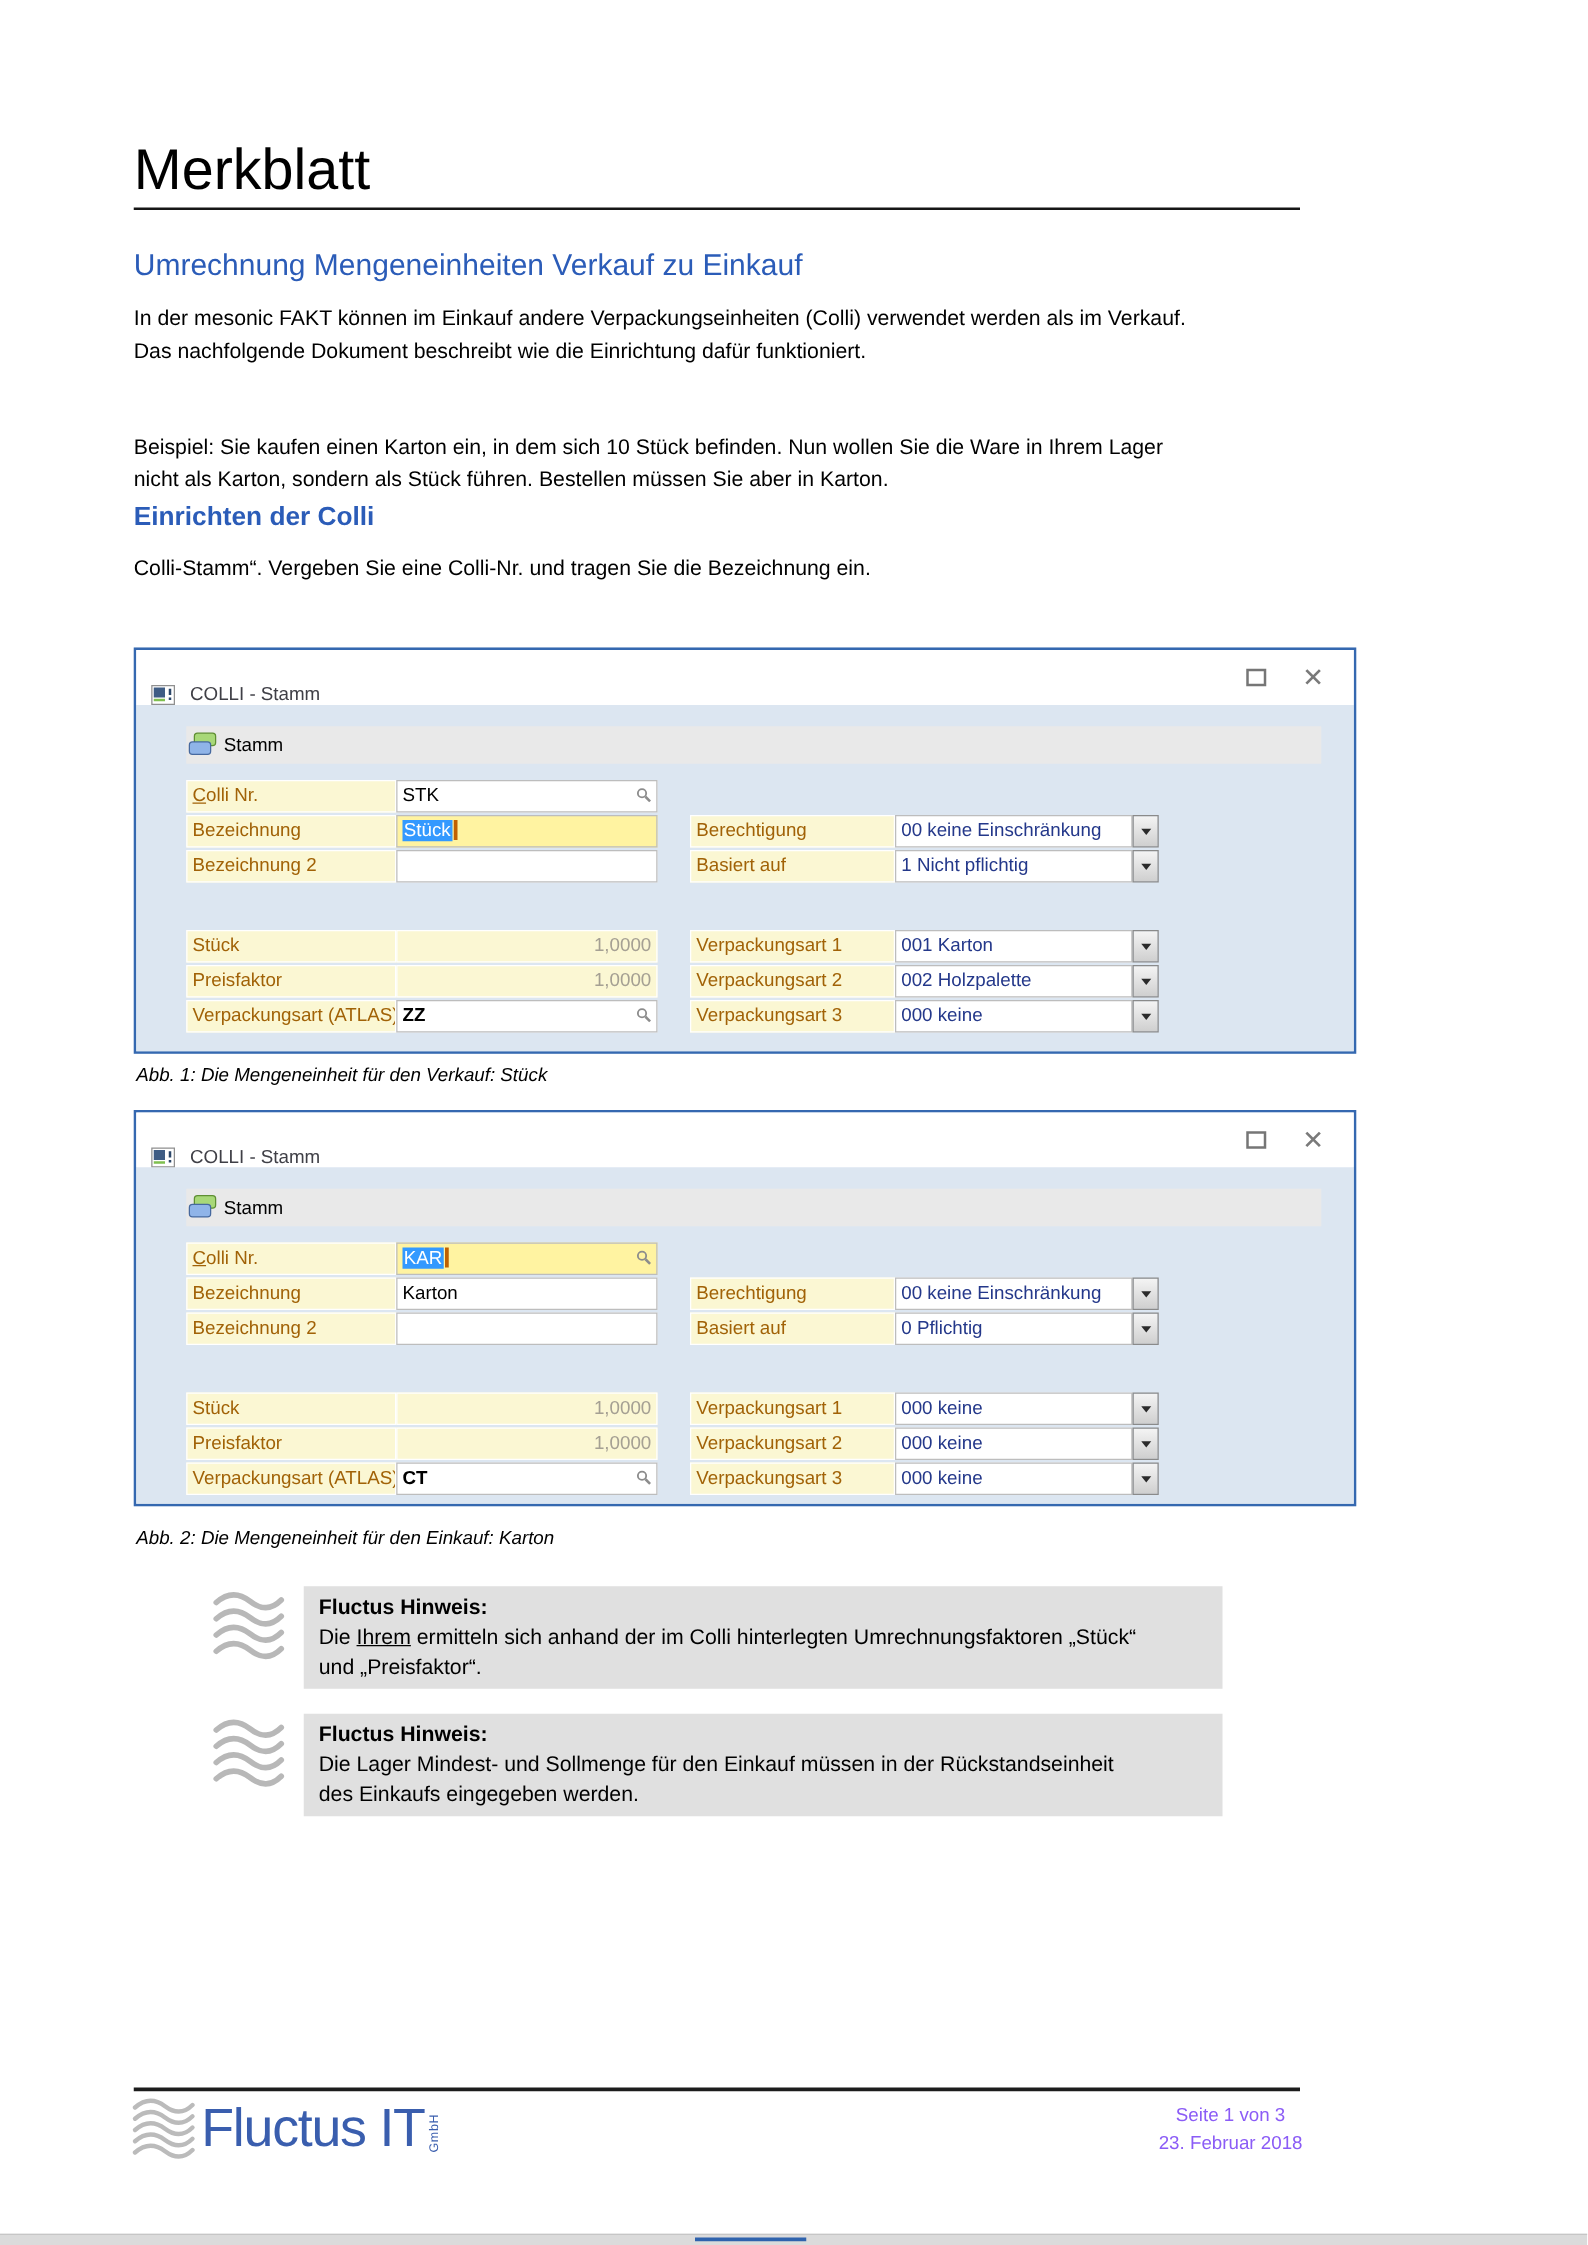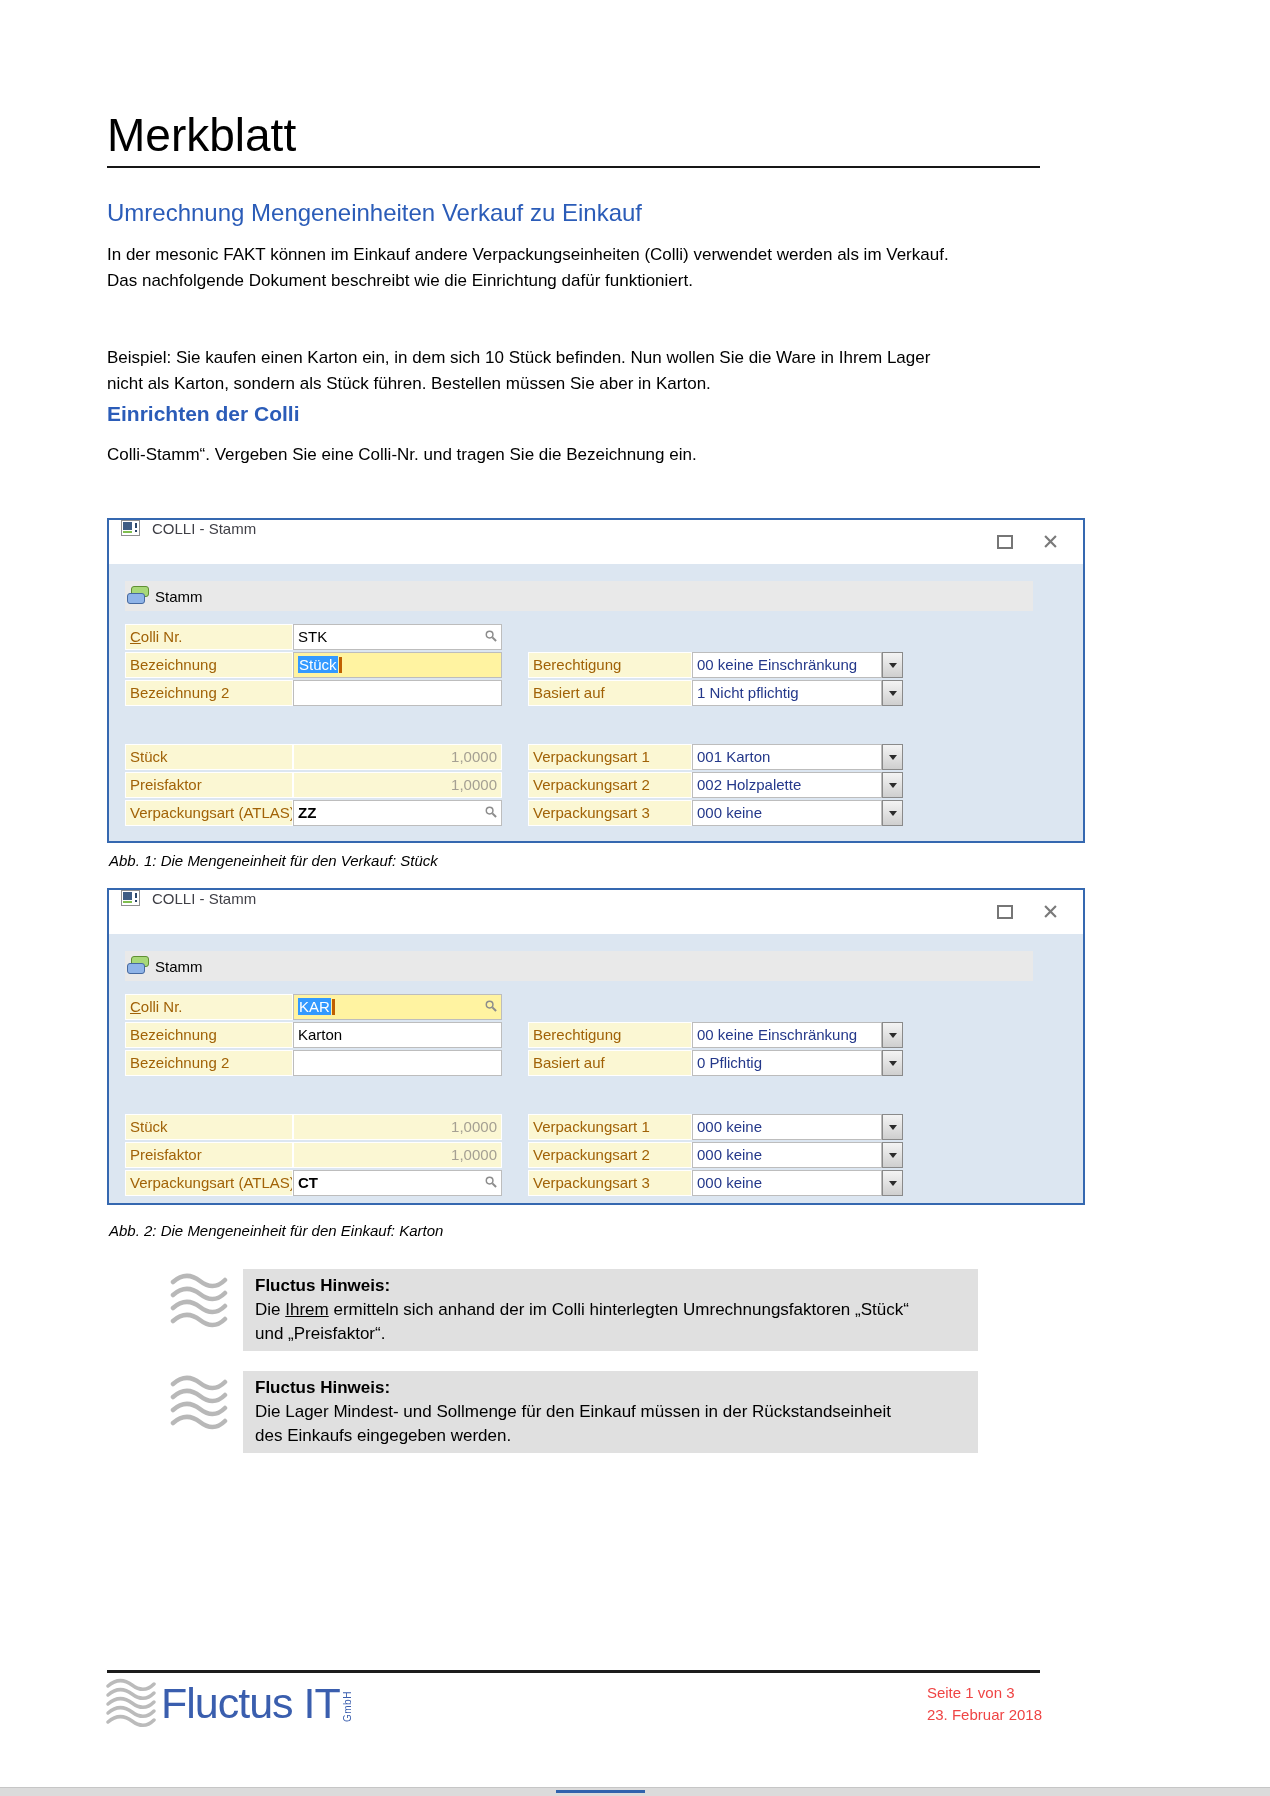--- a/index.html
+++ b/index.html
@@ -10,30 +10,30 @@
   
   .doc-title{left:107px;top:110px;font-size:46px;line-height:50px;color:#000;}
   .title-rule{left:107px;top:166px;width:933px;height:2px;background:#161616;}
   .h-main{left:107px;top:199px;font-size:24px;font-weight:normal;color:#2B5CB8;}
   .h-section{left:107px;top:402px;font-size:21px;font-weight:bold;color:#2B5CB8;}
   .para{font-size:17px;line-height:26px;color:#000;width:945px;}
   .caption{font-size:15px;font-style:italic;color:#000;}
 
   
   .win{border:2px solid #3568B0;background:#DCE6F1;box-sizing:border-box;}
-  .tbar{height:44px;background:#ffffff;display:flex;align-items:flex-start;padding-left:12px;position:relative;}
+  .tbar{height:44px;background:#ffffff;display:flex;align-items:flex-end;padding-left:12px;position:relative;}
   .ttl{margin-left:12px;font-size:15px;color:#3F3F46;}
   .wicon{width:17px;height:14px;border:1px solid #8F8F8F;background:#fff;position:relative;}
   .wi-a{position:absolute;left:1px;top:1px;width:9px;height:8px;background:#3E5C84;}
   .wi-d{position:absolute;left:1px;top:10px;width:9px;height:2px;background:#7FBF4F;}
   .wi-b{position:absolute;right:2px;top:2px;width:2px;height:5px;background:#2B4668;}
   .wi-c{position:absolute;right:2px;top:9px;width:2px;height:2px;background:#2B4668;}
   .btn-max{position:absolute;right:70px;top:15px;width:12px;height:10px;border:2px solid #767676;background:#fff;}
   .btn-close{position:absolute;right:26px;top:15px;width:13px;height:13px;}
-  .client{position:relative;height:calc(100% - 44px);background:#DCE6F1;padding:17px 0 0 16px;box-sizing:border-box;}
+  .client{position:relative;height:calc(100% - 44px);background:#DCE6F1;padding:17px 0 0 40px;box-sizing:border-box;}
   .stammbar{width:908px;height:30px;background:#E9E9E9;display:flex;align-items:center;margin-bottom:13px;font-size:15px;color:#000;}
   .sicon{position:relative;width:24px;height:20px;margin:0 4px 0 2px;}
   .sg{position:absolute;left:4px;top:0;width:16px;height:9px;background:#A8D878;border:1px solid #5F8F33;border-radius:3px;}
   .sb{position:absolute;left:0;top:7px;width:16px;height:9px;background:#8FB4E8;border:1px solid #46699F;border-radius:3px;}
   .form{display:grid;grid-template-columns:168px 209px 26px 164px 190px 21px;
         grid-template-rows:26px 26px 26px 34px 26px 26px 26px;row-gap:2px;}
   .cell{box-sizing:border-box;font-size:15px;line-height:24px;padding:0 4px;
         overflow:hidden;white-space:nowrap;}
   .lbl{background:#FBF7D3;border:1px solid #ffffff;color:#a16207;}
   .accel::first-letter{text-decoration:underline;}
@@ -53,21 +53,21 @@
   .hbox{width:735px;background:#E0E0E0;padding:5px 12px;box-sizing:border-box;}
   .htitle{font-size:17px;font-weight:bold;line-height:24px;color:#000;}
   .hline{font-size:17px;line-height:24px;color:#000;}
   .u{text-decoration:underline;}
 
   
   .f-rule{left:107px;top:1670px;width:933px;height:3px;background:#1c1c1c;}
   .logo{left:105px;top:1678px;display:flex;align-items:center;}
   .brand{font-size:43px;line-height:46px;color:#3A5EAE;letter-spacing:-1px;margin-left:4px;}
   .gmbh{font-size:10px;color:#3A5EAE;writing-mode:vertical-rl;transform:rotate(180deg);height:38px;margin-left:2px;letter-spacing:0.5px;}
-  .f-right{right:228px;top:1682px;text-align:left;font-size:15px;line-height:22px;color:#ef4444;}
+  .f-right{right:228px;top:1682px;text-align:center;font-size:15px;line-height:22px;color:#8b5cf6;}
   .strip{left:0;top:1787px;width:1270px;height:9px;background:#DBDBDB;border-top:1px solid #C6C6C6;}
   .bluebar{left:556px;top:1790px;width:89px;height:3px;background:#2F63AD;}
 </style>
 </head>
 <body>
 
 <div class="page">
 
   <div class="abs doc-title">Merkblatt</div>
   <div class="abs title-rule"></div>

